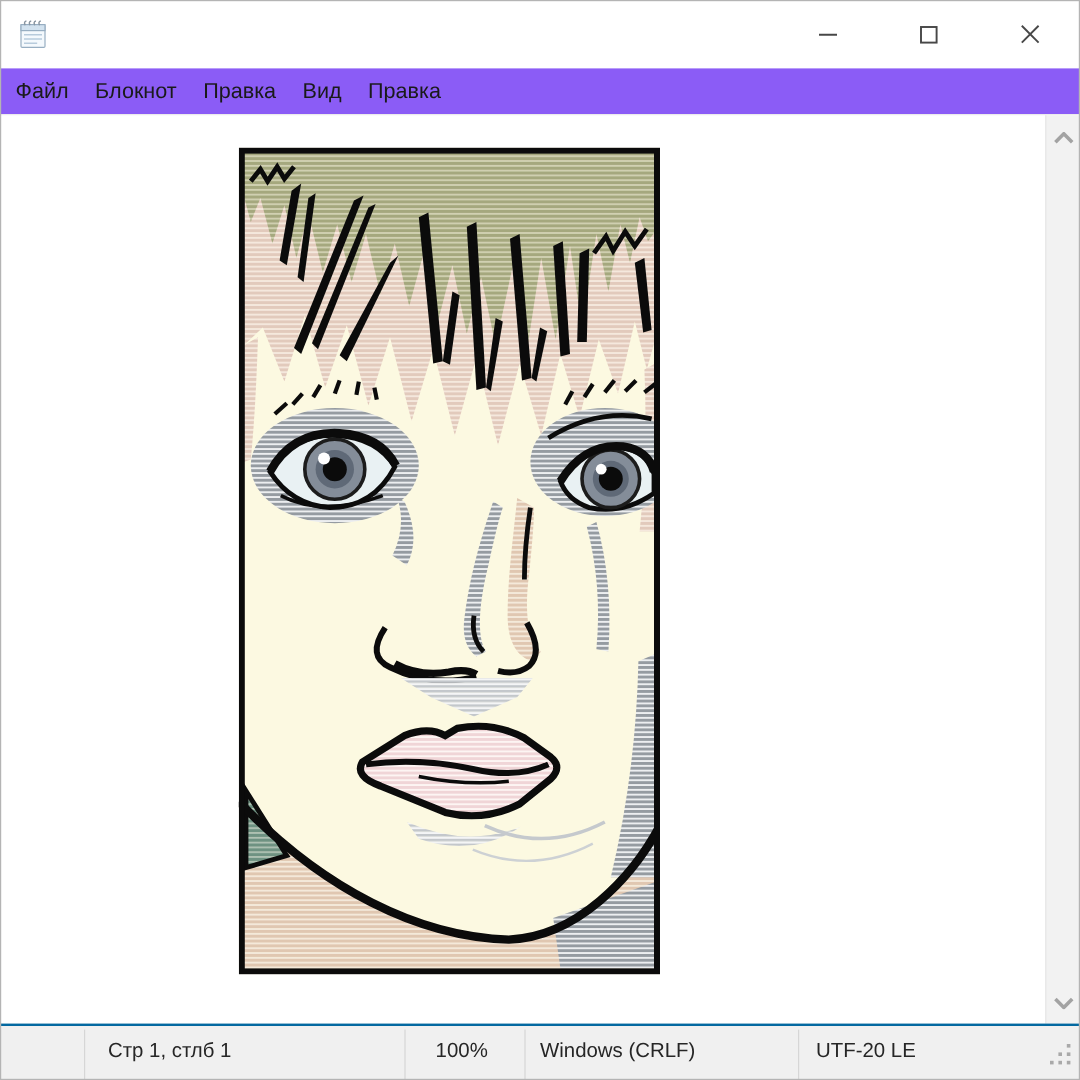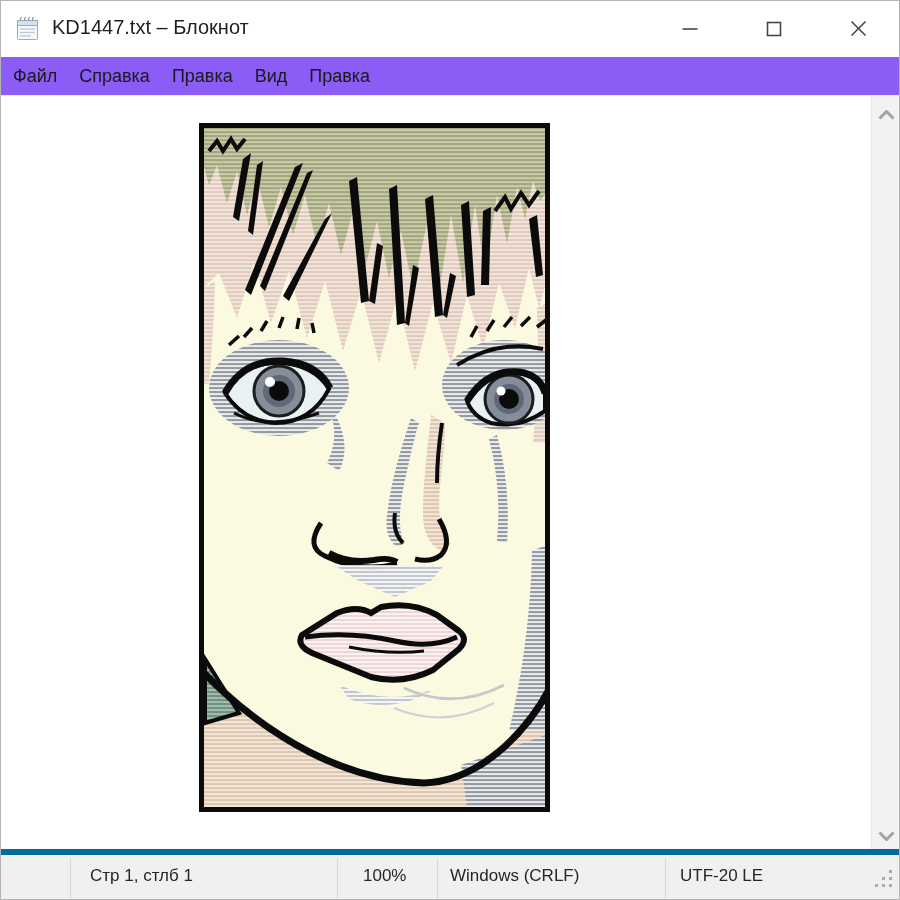--- a/index.html
+++ b/index.html
@@ -29,21 +29,21 @@
   .scrollbar{position:absolute;top:0;right:0;bottom:0;width:28px;background:#f2f2f2;border-left:1px solid #e6e6e6;}
   .scroll-arrow{position:absolute;left:0;width:28px;height:30px;display:flex;align-items:center;justify-content:center;}
   .scroll-arrow.up{top:4px;}
   .scroll-arrow.down{bottom:4px;}
 
   .artwork{position:absolute;left:199px;top:27px;width:351px;height:689px;}
   .artwork svg{display:block;width:351px;height:689px;}
 
   
   .statusbar{position:absolute;left:0;right:0;bottom:0;height:45px;background:#f0f0f0;
-    border-top:6px solid #0369a1;font-size:17px;color:#262626;}
+    border-top:2px solid #0369a1;font-size:17px;color:#262626;}
   .status-text{position:absolute;top:11px;white-space:nowrap;}
   .st-linecol{left:90px;}
   .st-zoom{left:363px;}
   .st-eol{left:450px;}
   .st-enc{left:680px;}
   .status-divider{position:absolute;top:3px;bottom:0;width:1px;background:#d6d6d6;}
   .sd-0{left:70px;} .sd-1{left:337px;} .sd-2{left:437px;} .sd-3{left:665px;}
   .resize-grip{position:absolute;right:7px;bottom:7px;}
 
   
@@ -64,21 +64,20 @@
       <g stroke="#8794a0" stroke-width="1.2" fill="none">
         <path d="M8,7 q-1.5,-3 1,-3.5 M12,7 q-1.5,-3 1,-3.5 M16,7 q-1.5,-3 1,-3.5 M20,7 q-1.5,-3 1,-3.5"></path>
       </g>
       <g stroke="#b7cbdc" stroke-width="1.3">
         <line x1="7" y1="15" x2="22" y2="15"></line>
         <line x1="7" y1="18.5" x2="22" y2="18.5"></line>
         <line x1="7" y1="22" x2="18" y2="22"></line>
       </g>
     </svg>
   </span>
-  <span class="title-text">KD1447.txt – Блокнот</span>
 
   <div class="controls">
     <button class="ctrl" aria-label="minimize">
       <svg width="16" height="16" viewBox="0 0 16 16">
           <line x1="0.5" y1="8" x2="15.5" y2="8" stroke="#474747" stroke-width="1.6"></line>
         </svg>
     </button>
     <button class="ctrl" aria-label="maximize">
       <svg width="16" height="16" viewBox="0 0 16 16">
           <rect x="1.5" y="1.5" width="13" height="13" fill="none" stroke="#474747" stroke-width="1.6"></rect>
@@ -88,21 +87,21 @@
       <svg width="17" height="17" viewBox="0 0 17 17">
         <line x1="1.5" y1="1.5" x2="15.5" y2="15.5" stroke="#474747" stroke-width="1.6"></line>
         <line x1="15.5" y1="1.5" x2="1.5" y2="15.5" stroke="#474747" stroke-width="1.6"></line>
       </svg>
     </button>
   </div>
 </div>
 
 <div class="menubar">
   <span class="menu-item">Файл</span>
-  <span class="menu-item">Справка</span>
+  <span class="menu-item">Блокнот</span>
   <span class="menu-item">Правка</span>
   <span class="menu-item">Вид</span>
   <span class="menu-item">Правка</span>
 </div>
 
 <div class="content">
 
   <div class="artwork">
     <svg viewBox="0 0 351 689">
       <defs>

